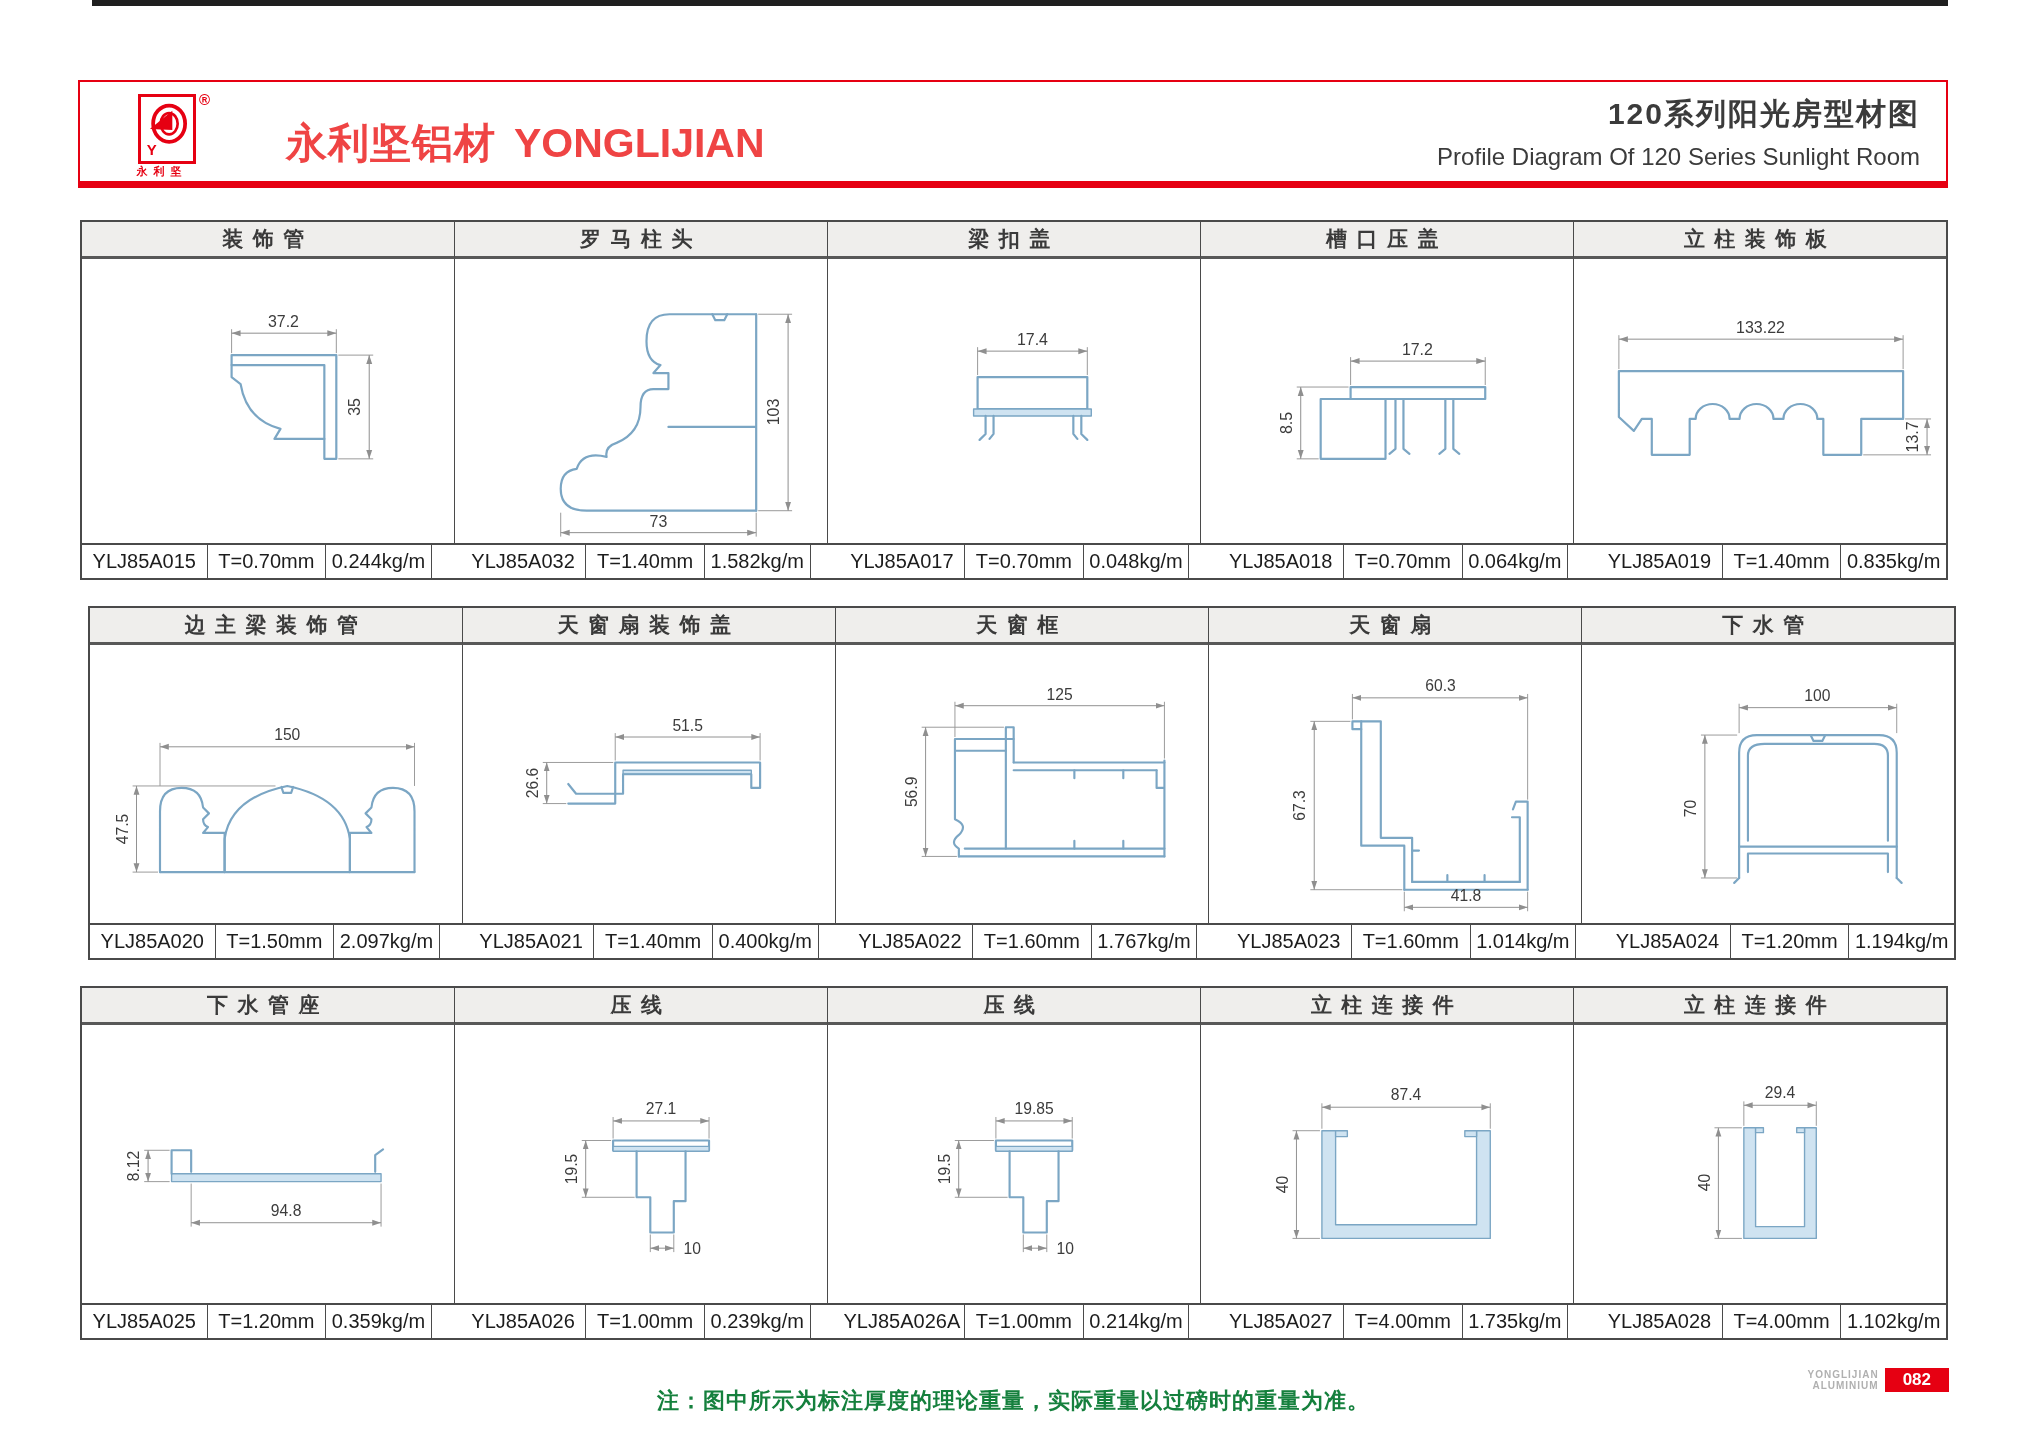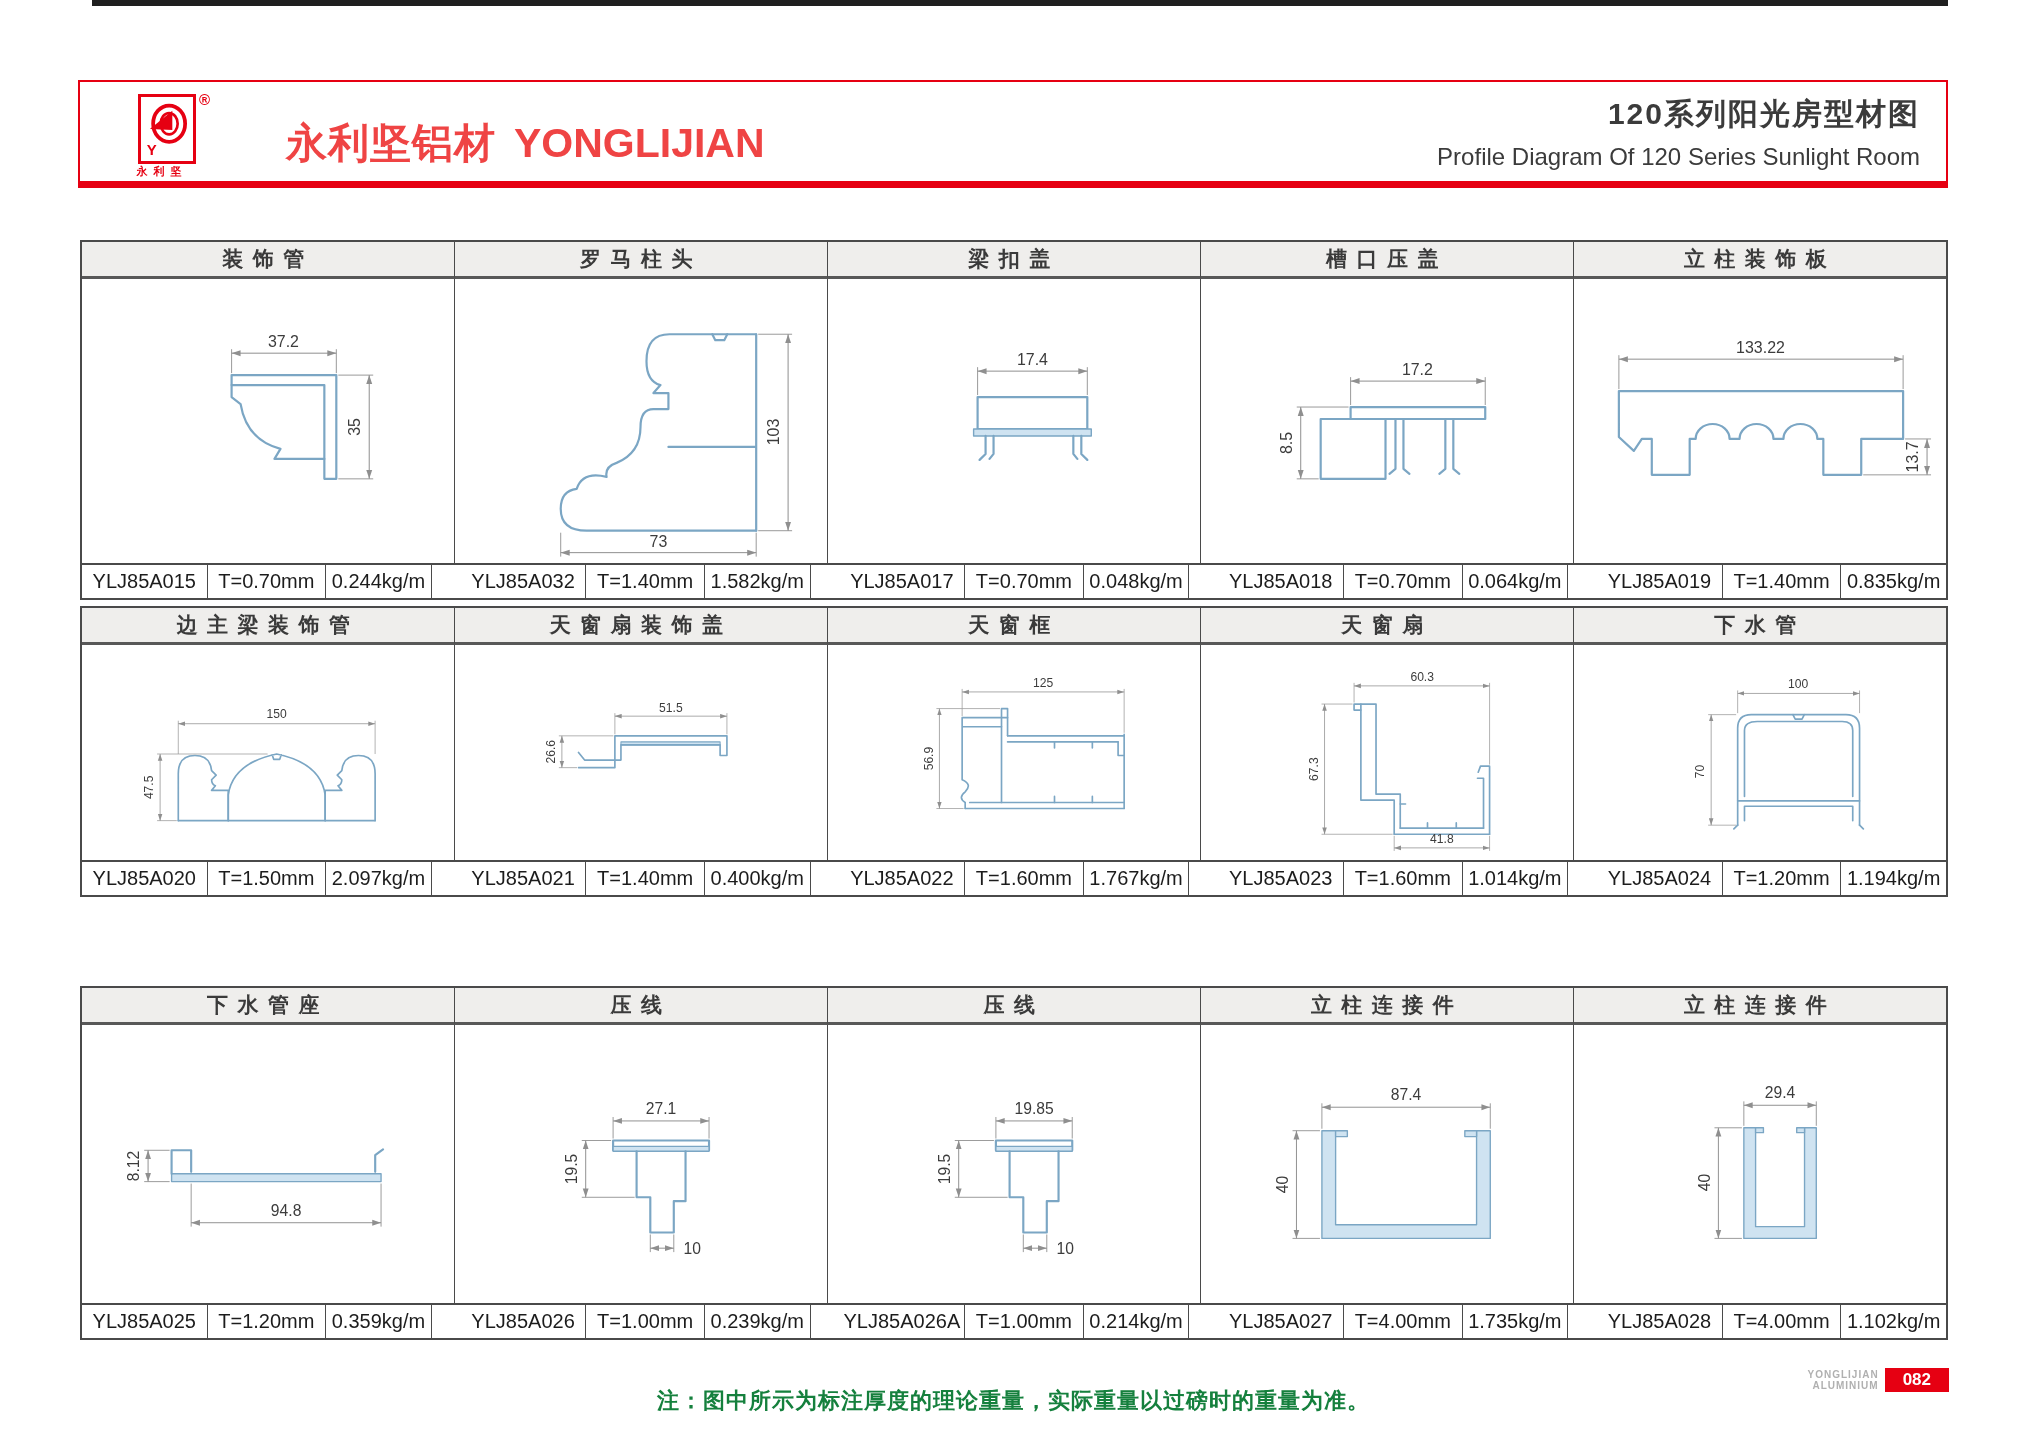--- a/index.html
+++ b/index.html
@@ -19,21 +19,21 @@
   .brand-name{position:absolute;left:206px;top:34px;color:#ef4444;font-weight:bold;
               font-size:41px;letter-spacing:1px;white-space:nowrap;}
   .brand-name .en{margin-left:18px;letter-spacing:0px;}
   .titles{position:absolute;right:26px;top:12px;text-align:right;color:#3b3b3b;}
   .title-cn{font-size:30px;font-weight:bold;letter-spacing:2px;}
   .title-en{font-size:24px;margin-top:8px;}
 
   
   .grid-table{position:absolute;left:80px;width:1868px;border:2px solid #4a4a4a;
               box-sizing:border-box;display:flex;flex-direction:column;background:#fff;}
-  .t1{top:220px;height:360px;margin-top:20px;} .t2{top:606px;height:291px;} .t3{top:986px;height:354px;}
+  .t1{top:220px;height:360px;} .t2{top:606px;height:354px;margin-left:8px;} .t3{top:986px;height:354px;}
   .trow{display:flex;height:37px;flex:none;}
   .tcell{flex:1;background:#efeeec;border-right:1px solid #4a4a4a;border-bottom:3px solid #585858;
          text-align:center;font-size:21px;font-weight:bold;color:#3a3a3a;letter-spacing:0.45em;
          line-height:34px;box-sizing:border-box;}
   .tcell:last-child{border-right:none;}
   .drow{display:flex;flex:1;min-height:0;}
   .dcell{flex:1;border-right:1px solid #4a4a4a;position:relative;box-sizing:border-box;}
   .dcell:last-child{border-right:none;}
   .dcell svg{display:block;width:100%;height:100%;}
   .frow{display:flex;height:35px;flex:none;border-top:2px solid #4a4a4a;box-sizing:border-box;gap:29px;}

